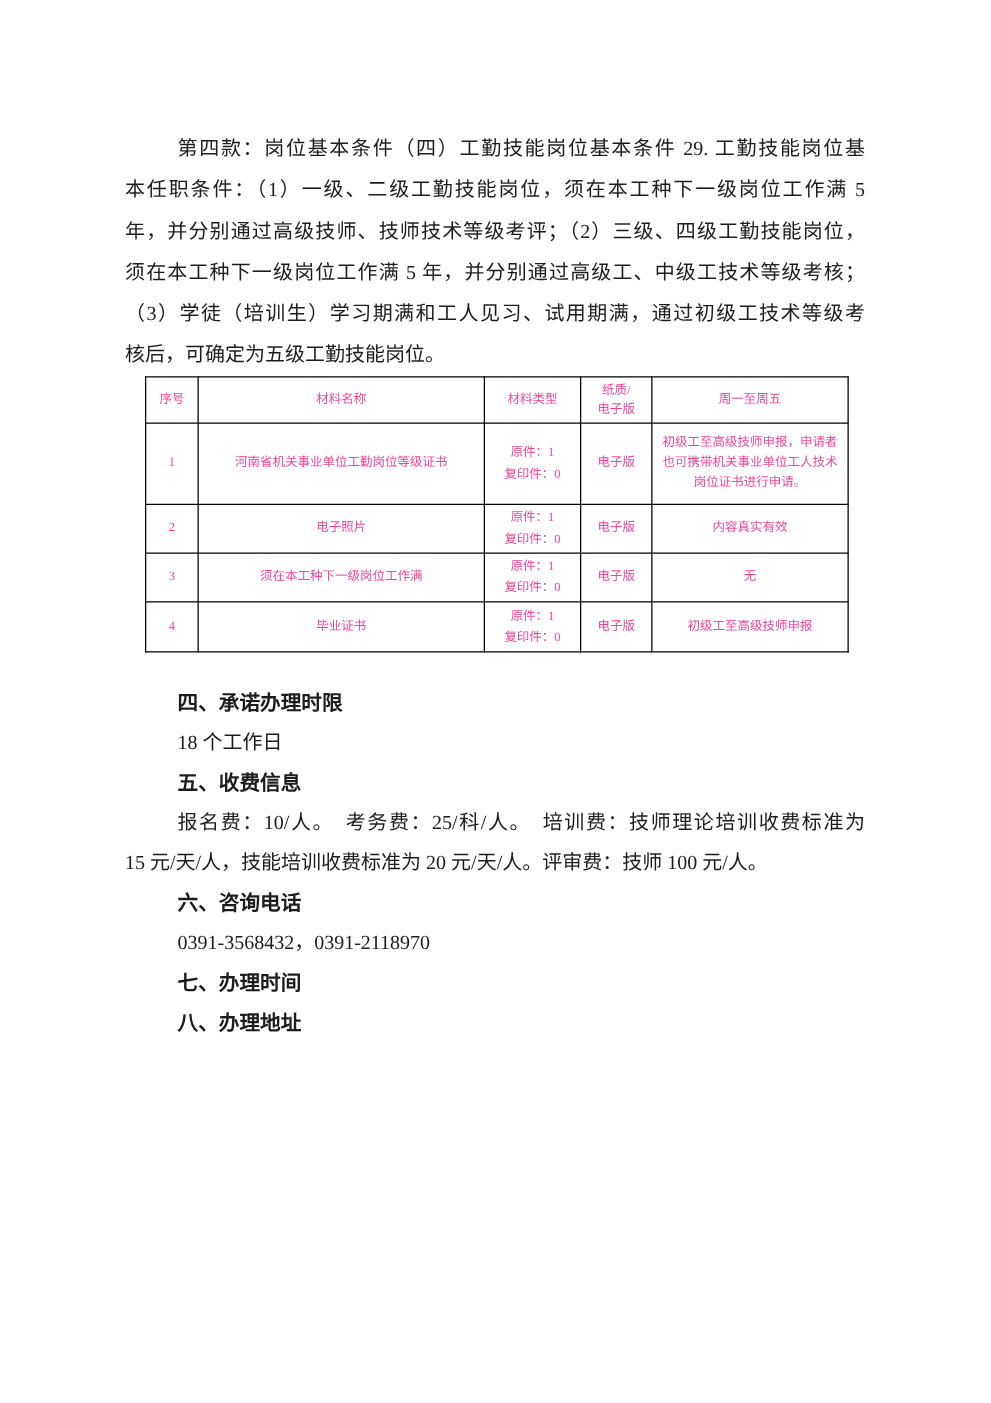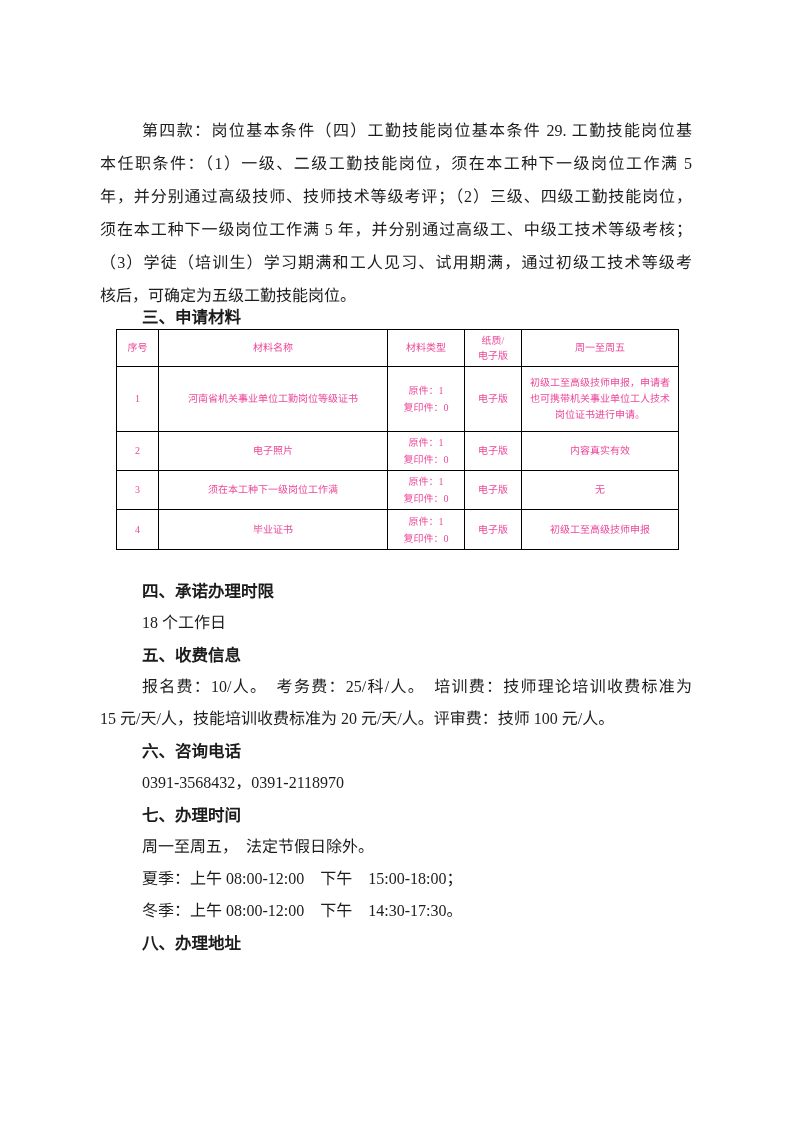--- a/index.html
+++ b/index.html
@@ -7,21 +7,21 @@
   .page {
     position:relative;
     width:793px; height:1122px;
     background:#ffffff;
     color:#1c1c1c;
     font-family:"Liberation Serif","DejaVu Serif",serif;
     overflow:hidden;
   }
   .content {
     position:absolute;
-    left:100px; top:114px;
+    left:100px; top:103px;
     width:592px;
     font-size:16px;
   }
   
   .para { margin:0; line-height:33px; }
   .jline { display:block; text-align:justify; text-align-last:justify; }
   .jline.last { text-align-last:left; }
   .indent { text-indent:42px; }
   
   .sec-heading {
@@ -71,21 +71,20 @@
 
     <p class="para">
       <span class="jline indent">第四款：岗位基本条件（四）工勤技能岗位基本条件 29. 工勤技能岗位基</span>
       <span class="jline">本任职条件：（1）一级、二级工勤技能岗位，须在本工种下一级岗位工作满 5</span>
       <span class="jline">年，并分别通过高级技师、技师技术等级考评；（2）三级、四级工勤技能岗位，</span>
       <span class="jline">须在本工种下一级岗位工作满 5 年，并分别通过高级工、中级工技术等级考核；</span>
       <span class="jline">（3）学徒（培训生）学习期满和工人见习、试用期满，通过初级工技术等级考</span>
       <span class="jline last">核后，可确定为五级工勤技能岗位。</span>
     </p>
 
-    <h3 class="sec-heading h-materials">三、申请材料</h3>
 
     <table class="materials">
       <colgroup>
         <col style="width:42px">
           <col style="width:229px">
           <col style="width:77px">
           <col style="width:57px">
           <col style="width:157px">
       </colgroup>
       <tbody>
@@ -152,23 +151,18 @@
         <span class="jline indent">报名费：10/人。　考务费：25/科/人。　培训费：技师理论培训收费标准为</span>
         <span class="jline last">15 元/天/人，技能培训收费标准为 20 元/天/人。评审费：技师 100 元/人。</span>
       </p>
 
       <h3 class="sec-heading">六、咨询电话</h3>
       <p class="para" style="line-height:32px">
         <span class="line indent">0391-3568432，0391-2118970</span>
       </p>
 
       <h3 class="sec-heading">七、办理时间</h3>
-      <p class="para" style="line-height:32px">
-        <span class="line indent">周一至周五，　法定节假日除外。</span>
-        <span class="line indent">夏季：上午 08:00-12:00　下午　15:00-18:00；</span>
-        <span class="line indent">冬季：上午 08:00-12:00　下午　14:30-17:30。</span>
-      </p>
 
       <h3 class="sec-heading">八、办理地址</h3>
 
     </div>
   </div>
 </div>
 
 </body></html>

